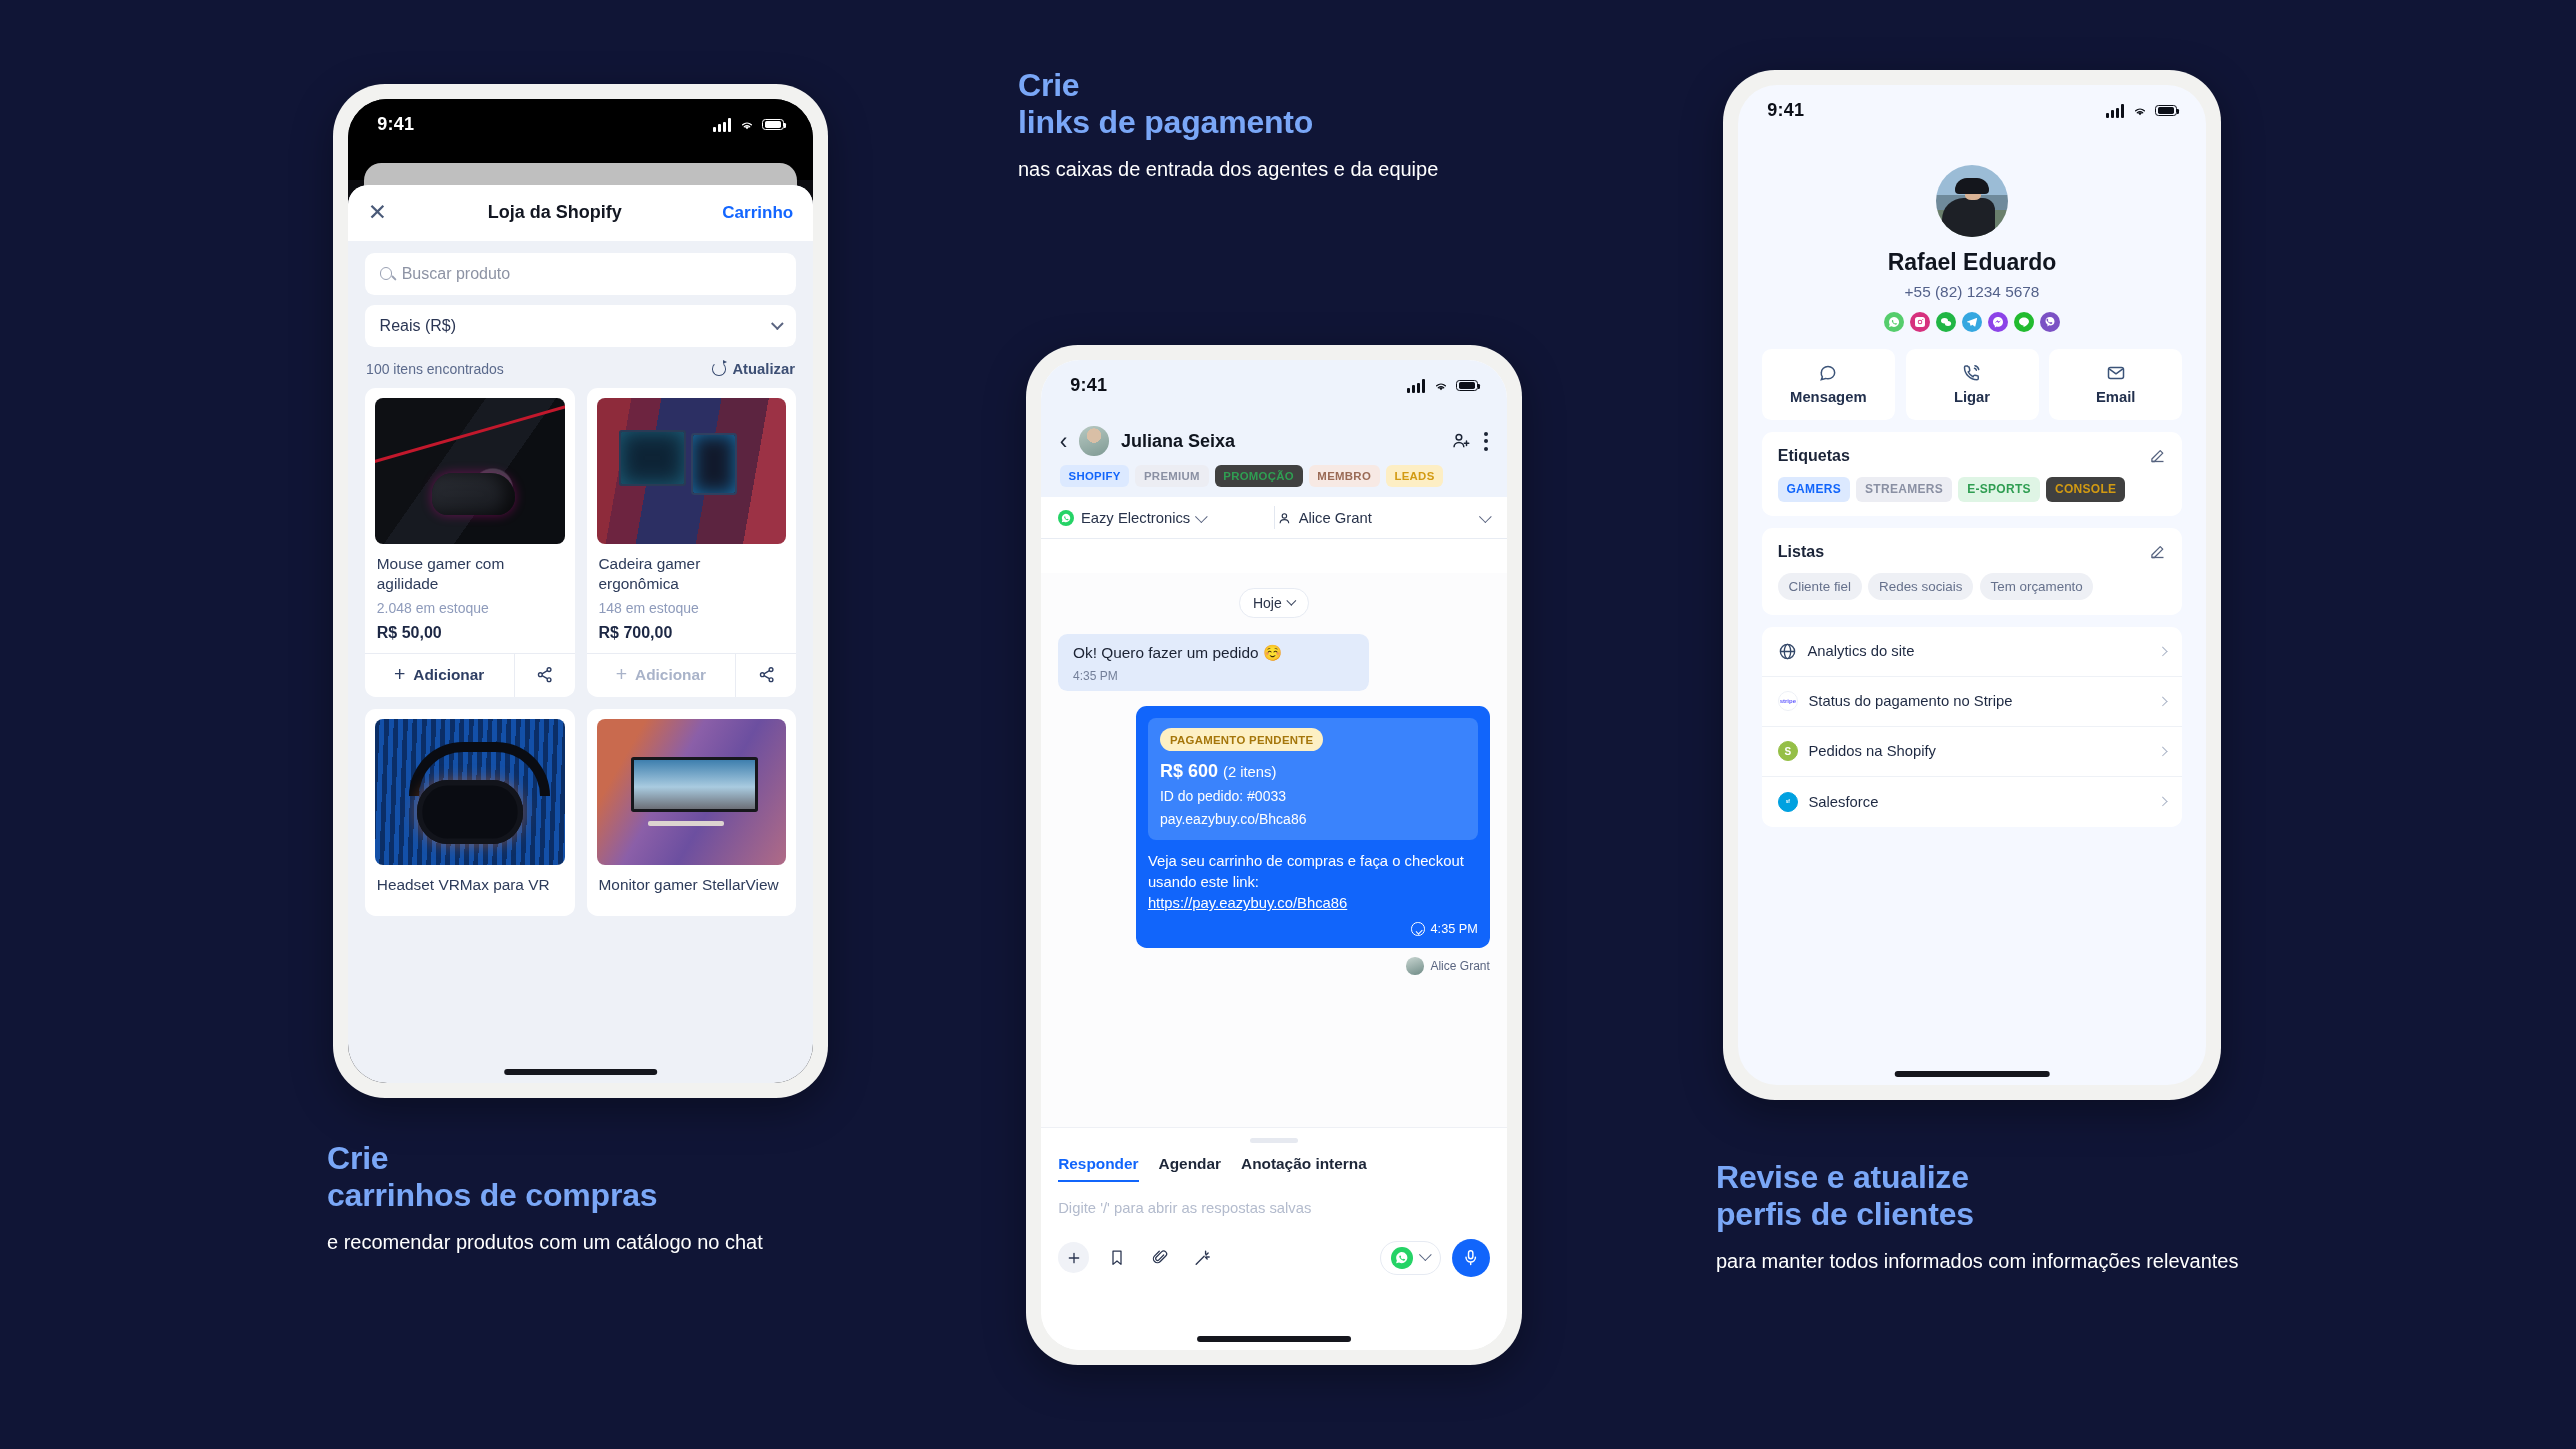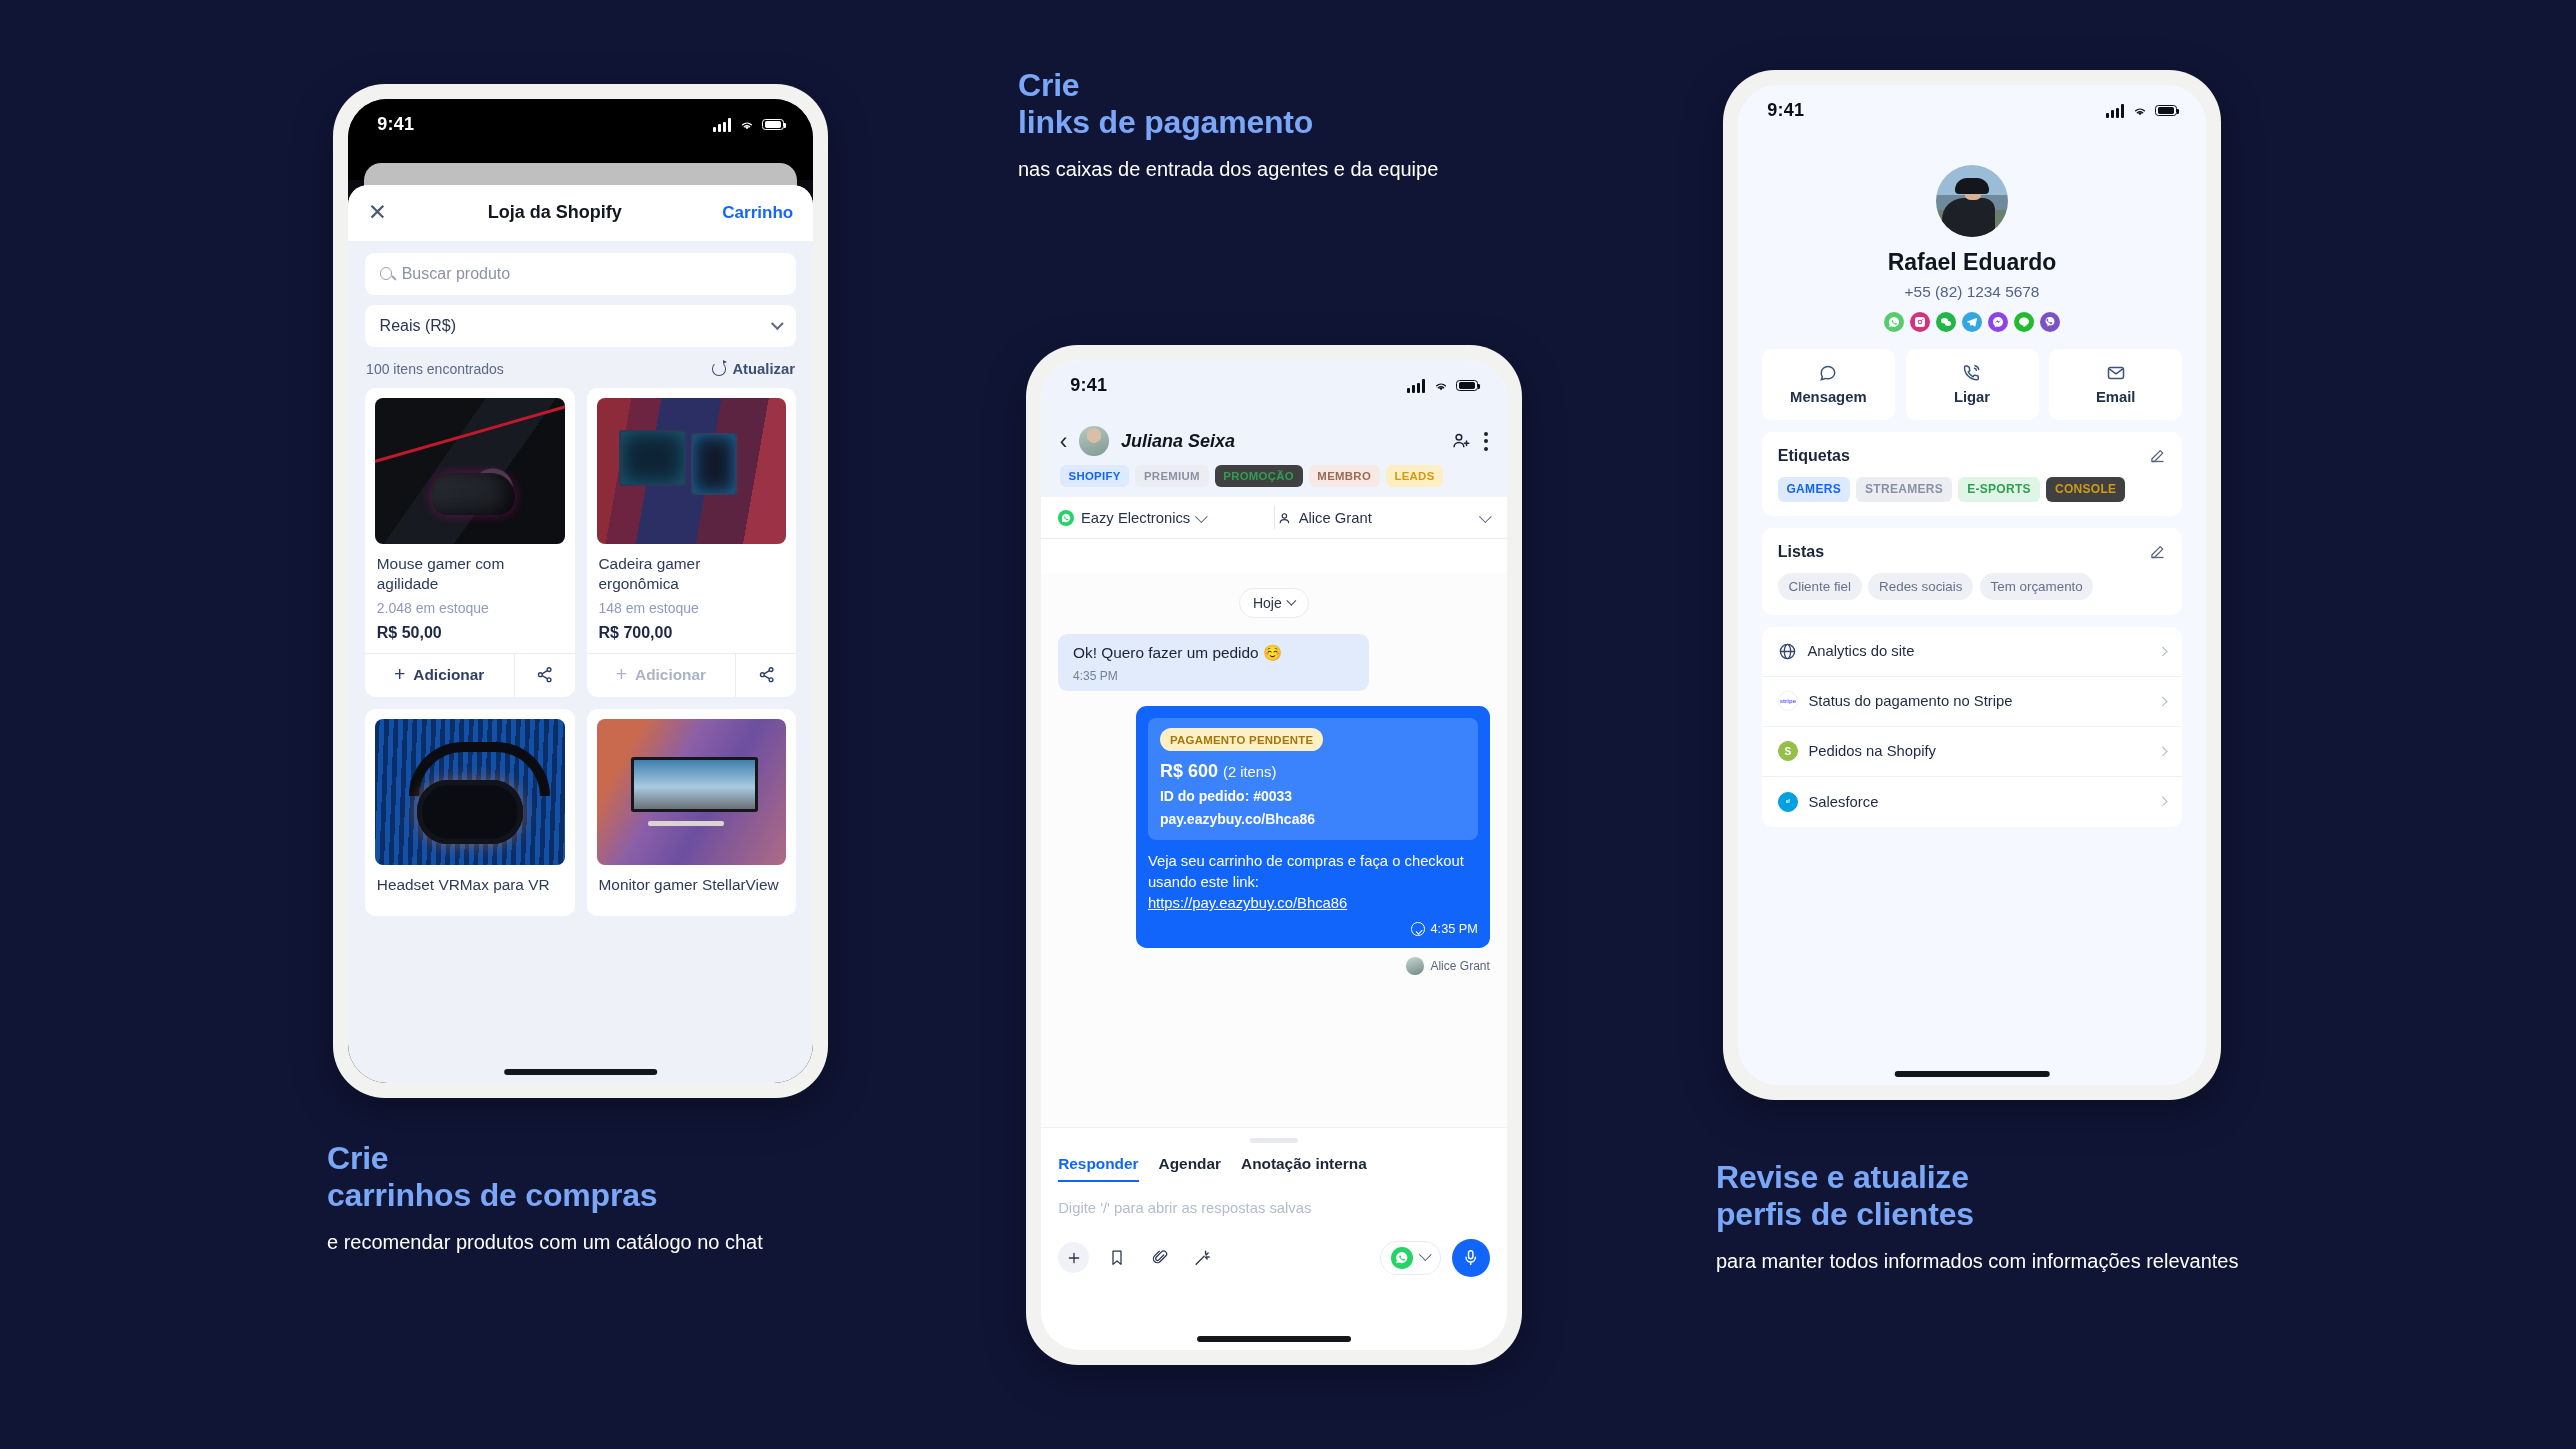--- a/index.html
+++ b/index.html
@@ -127,21 +127,21 @@
   #phone2 { left: 1026px; top: 345px; width: 496px; height: 1020px; }
   #phone2 .screen { background: #fff; }
   #phone2 .notch { background: #eef3fc; }
   #phone2 .statusbar { color: #0c0f18; }
   .p2-head { background:#eef3fc; padding: 56px 0 0; }
   .p2-row { display:flex; align-items:center; padding: 10.7px 19px 0; gap:12px; }
   .p2-back { font-size:23px; color:#1b2435; line-height:1; font-weight:300; }
   .p2-ava { width:29.5px;height:29.5px;border-radius:50%;flex:none;overflow:hidden;
       background: radial-gradient(circle at 50% 32%, #d9bfa6 0 28%, transparent 29%), linear-gradient(160deg,#b8c9c2,#7f9a94);}
   .p2-ava::after{content:"";position:absolute;}
-  .p2-name { font-size:18px; font-weight:700; color:#10151f; flex:1;font-style:italic; }
+  .p2-name { font-size:18px; font-weight:700; color:#10151f; flex:1; }
   .ic-adduser { width:20px;height:20px; color:#1b2435; }
   .ic-dots { width:5.4px; color:#1b2435; display:flex; flex-direction:column; gap:3.4px; align-items:center; }
   .ic-dots i { width:4px;height:4px;border-radius:50%;background:currentColor;display:block;}
   .p2-tags { display:flex; gap:6px; padding: 9.4px 19px 10.7px; }
   .p2-tag { font-size:11.4px; font-weight:700; letter-spacing:0.3px; padding:4.7px 8.7px; border-radius:6px; }
   .p2-chan { display:flex; align-items:center; background:#fff; border-bottom:1px solid #e8ecf3; height:42px; padding: 0 17.4px; font-size:14.8px; color:#27324a;}
   .p2-chan .seg { display:flex; align-items:center; gap:6.7px; flex:1; }
   .p2-chan .divider { width:1px; height:23px; background:#e2e7f0; margin:0 2.7px; }
   .wa-dot { width:16px;height:16px;border-radius:50%;background:#25d366;display:flex;align-items:center;justify-content:center;flex:none;}
   .wa-dot svg { width:10px;height:10px;fill:#fff;}
@@ -152,21 +152,21 @@
   .bub-in { margin-top:16px; background:#e2ebfb; border-radius:9.4px; padding:10.7px 14.8px 8px; max-width:72%; }
   .bub-in .txt { font-size:15.4px; color:#1b2233; }
   .bub-in .tm { font-size:12px; color:#6d7siz99; }
   .bub-in .tm { font-size:12px; color:#737f99; margin-top:6.7px; }
   .bub-out { margin: 14.8px 0 0 auto; background:#1165fb; border-radius:10.7px; padding:12px; max-width:82%; color:#fff; }
   .pay-card { background:#3a83fc; border-radius:8px; padding:10.7px 12px 13.4px; }
   .pay-badge { background:#fdf0c4; color:#a5760b; font-size:11.4px; font-weight:700; letter-spacing:0.3px;
       border-radius:12px; padding:5.4px 10px; display:inline-block; }
   .pay-amt { margin-top:9.4px; font-size:18px; font-weight:700; }
   .pay-amt small { font-size:14.8px; font-weight:400; }
-  .pay-l { margin-top:6.7px; font-size:14px;font-weight:bold; }
+  .pay-l { margin-top:6.7px; font-size:14px; }
   .bub-out .msg { margin-top:10.7px; font-size:14.8px; line-height:1.42; }
   .bub-out .msg a { color:#fff; text-decoration:underline; }
   .bub-out .foot { display:flex; align-items:center; justify-content:flex-end; gap:6px; margin-top:8px; font-size:12.7px; }
   .chk { width:13.4px;height:13.4px;border:1.5px solid #fff;border-radius:50%;position:relative;flex:none;}
   .chk::after{content:"";position:absolute;left:3.4px;top:5.4px;width:5.4px;height:2.7px;border-left:1.5px solid #fff;border-bottom:1.5px solid #fff;transform:rotate(-45deg);}
   .sender { display:flex; align-items:center; justify-content:flex-end; gap:6.7px; margin-top:9.4px; font-size:12px; color:#5a6580; }
   .sender .sava { width:17.4px;height:17.4px;border-radius:50%;background:linear-gradient(160deg,#c9d6d2,#6f8b86);}
   .p2-composer { position:absolute; left:0; right:0; bottom:0; height:223px; background:#fff; border-top:1px solid #eef0f5; padding: 0 17.4px;}
   .grab { width:48px;height:5.4px;border-radius:2.7px;background:#e6e9f0;margin:9.4px auto 0;}
   .p2-tabs { display:flex; gap:20px; margin-top:12px; }

